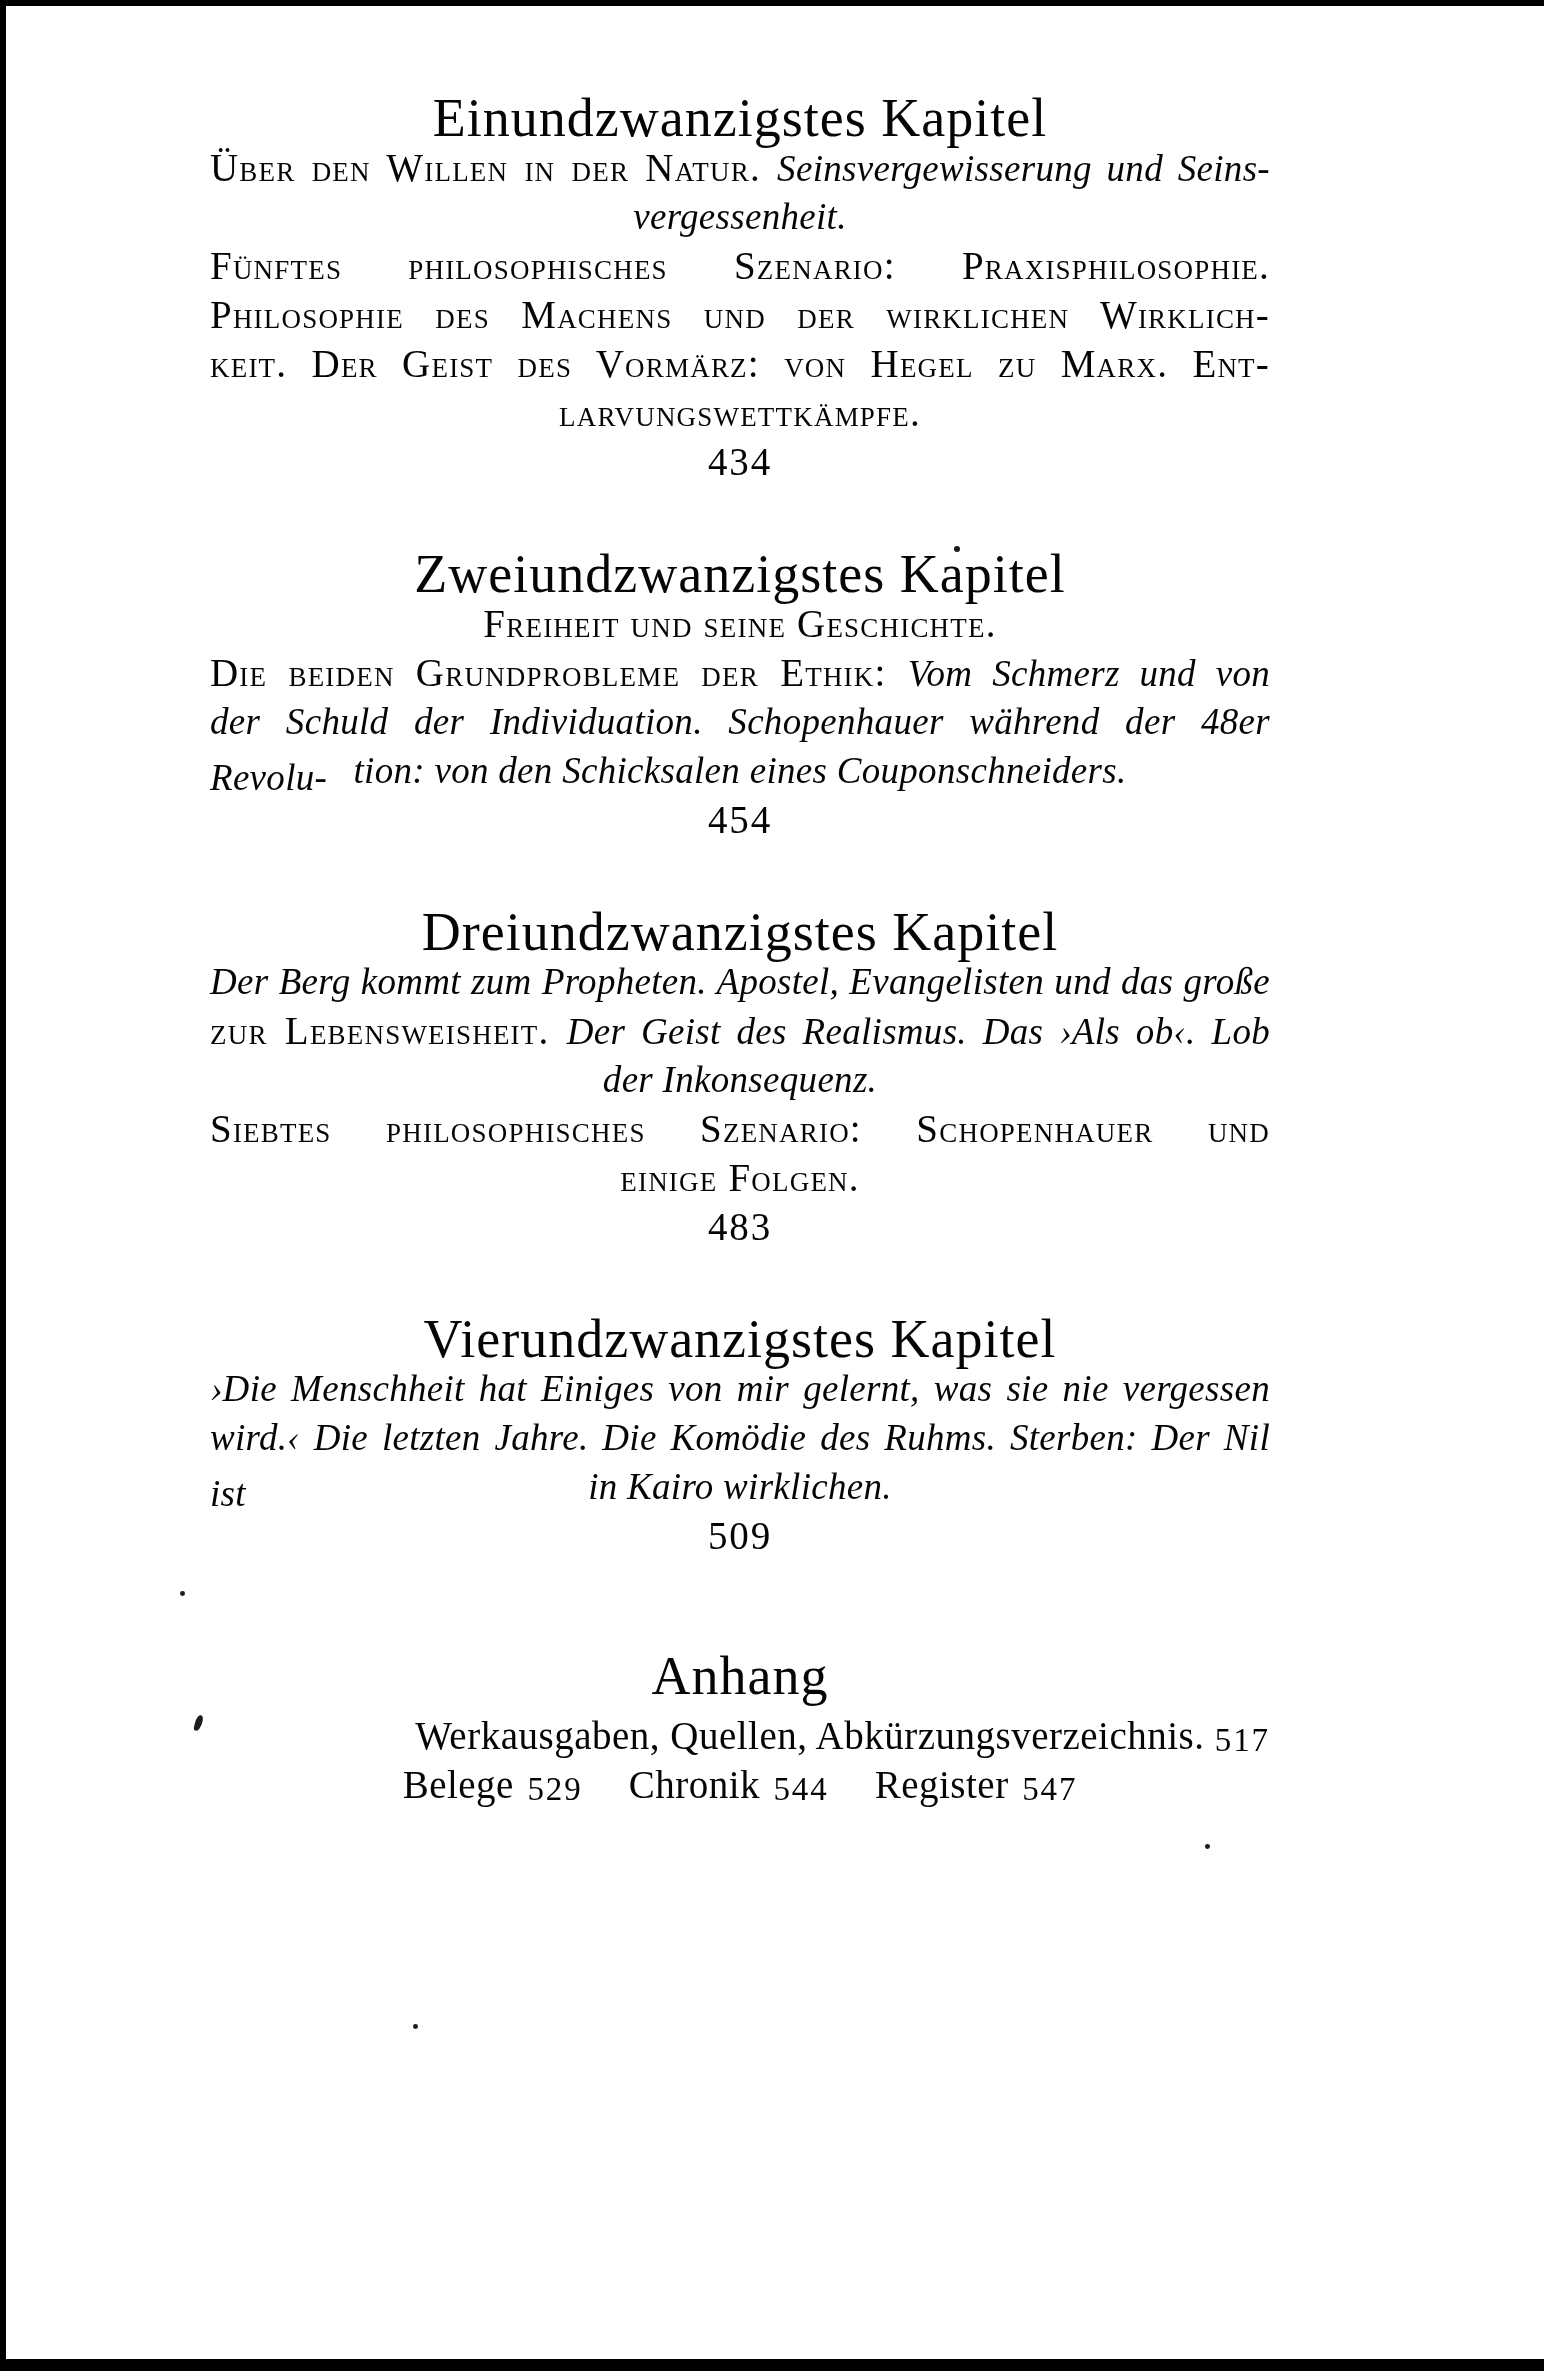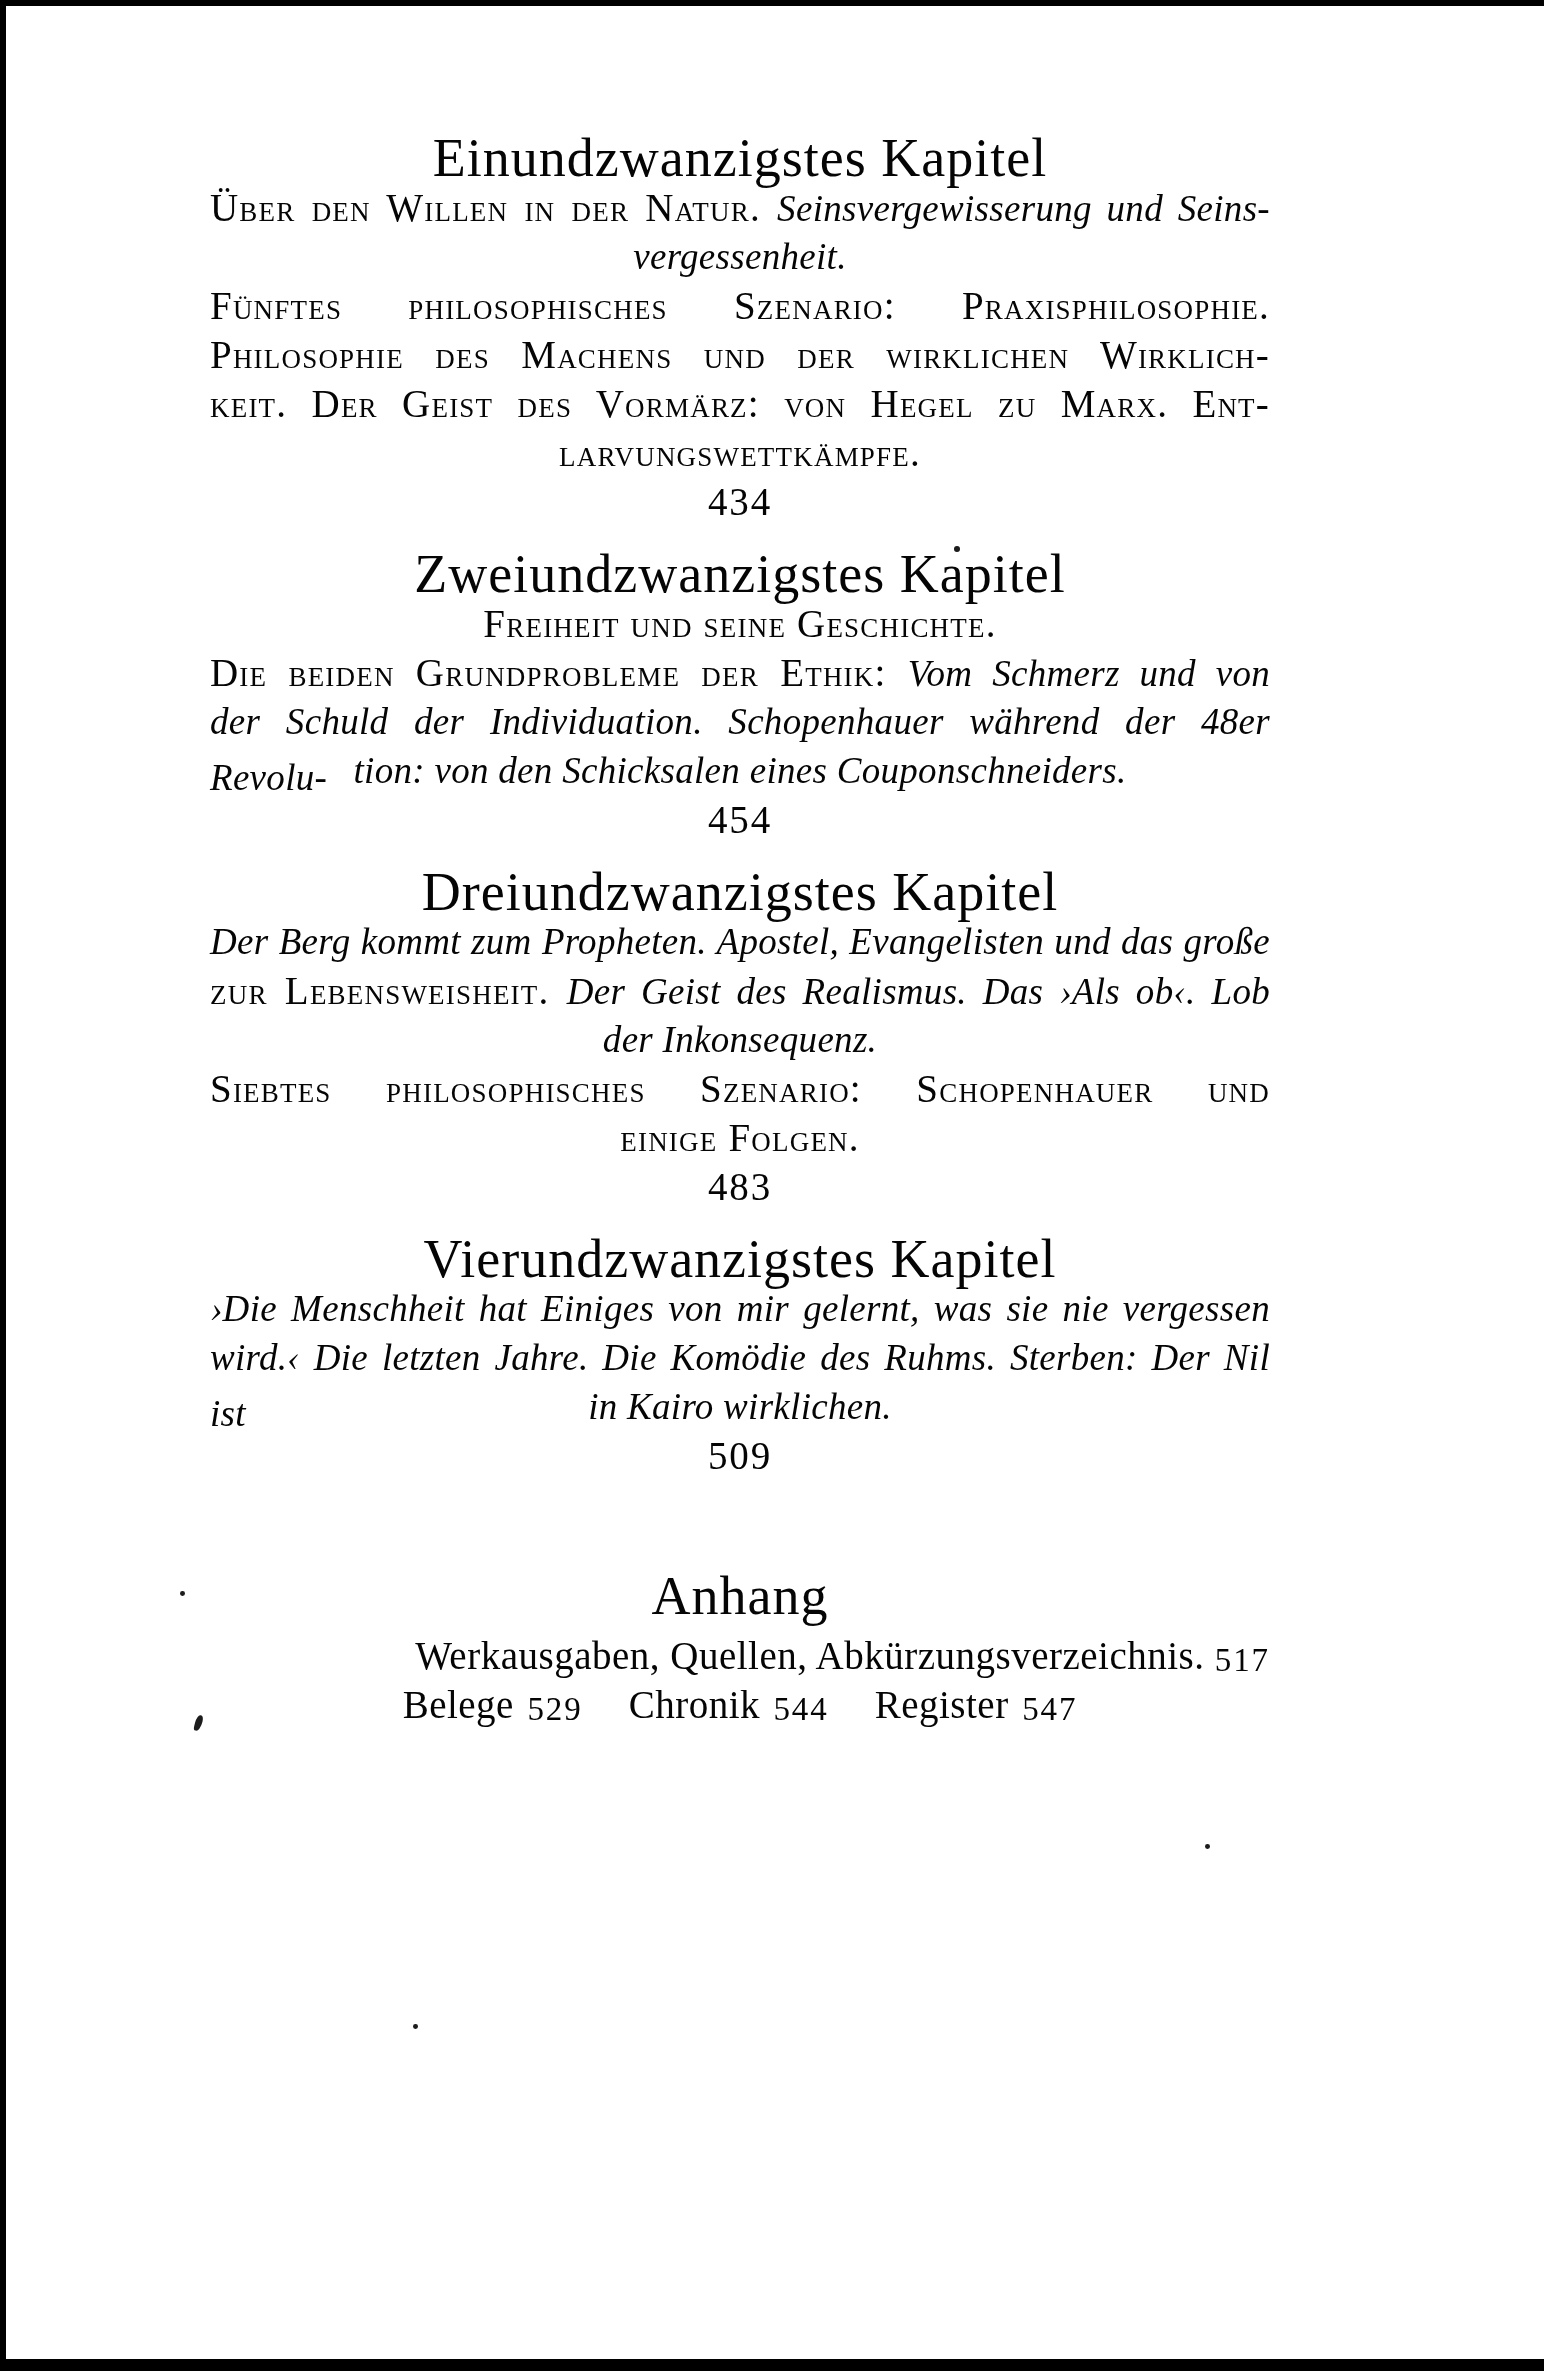--- a/index.html
+++ b/index.html
@@ -15,41 +15,41 @@
     color: #050505;
     overflow: hidden;
   }
   .edge { position: absolute; background: #000; }
   .edge-top    { top: 0; left: 0; width: 1545px; height: 5.8px; }
   .edge-left   { top: 0; left: 0; width: 5.8px; height: 2371px; }
   .edge-bottom { bottom: 0; left: 0; width: 1545px; height: 11.6px; }
 
   .content {
     position: absolute;
-    left: 210px; top: 16px;
+    left: 210px; top: 0;
     width: 1060px;
-    padding-top: 118px;
+    padding-top: 94px;
   }
   .line { height: 49px; line-height: 49px; white-space: normal; }
   .just { text-align: justify; text-align-last: justify; }
   .cent { text-align: center; }
 
   .line-title {
     font-size: 54px;
     letter-spacing: 1px;
     text-align: center;
   }
   .seg-sc { font-variant: small-caps; font-size: 39px; letter-spacing: 1.2px; text-align: center; }
   .seg-it { font-style: italic; font-size: 37px; letter-spacing: 0.3px; }
   .seg-rm { font-size: 39px; letter-spacing: 0.5px; }
   .seg-pagenum { font-size: 33px; letter-spacing: 1.9px; position: relative; top: 1.9px; }
 
   .page-num { font-size: 39px; letter-spacing: 1.9px; }
 
-  .section + .section { margin-top: 24px; }
+  .section + .section { margin-top: 64px; }
 
   .appendix { margin-top: 92px; }
   .appendix-works { margin-top: 9.7px; text-align: right; }
   .appendix-entries { margin-top: 0; }
   .entry { display: inline-block; margin: 0 23px; }
   .entry .entry-label { font-size: 39px; letter-spacing: 0.5px; }
   .entry .entry-page { font-size: 33px; letter-spacing: 1.9px; position: relative; top: 1.9px; padding-left: 13.5px; text-align: center; }
 
   .speck { position: absolute; background: #1c1c1c; border-radius: 50%; }
   .speck-comma { border-radius: 60% 40% 70% 30%; transform: rotate(14deg); }

